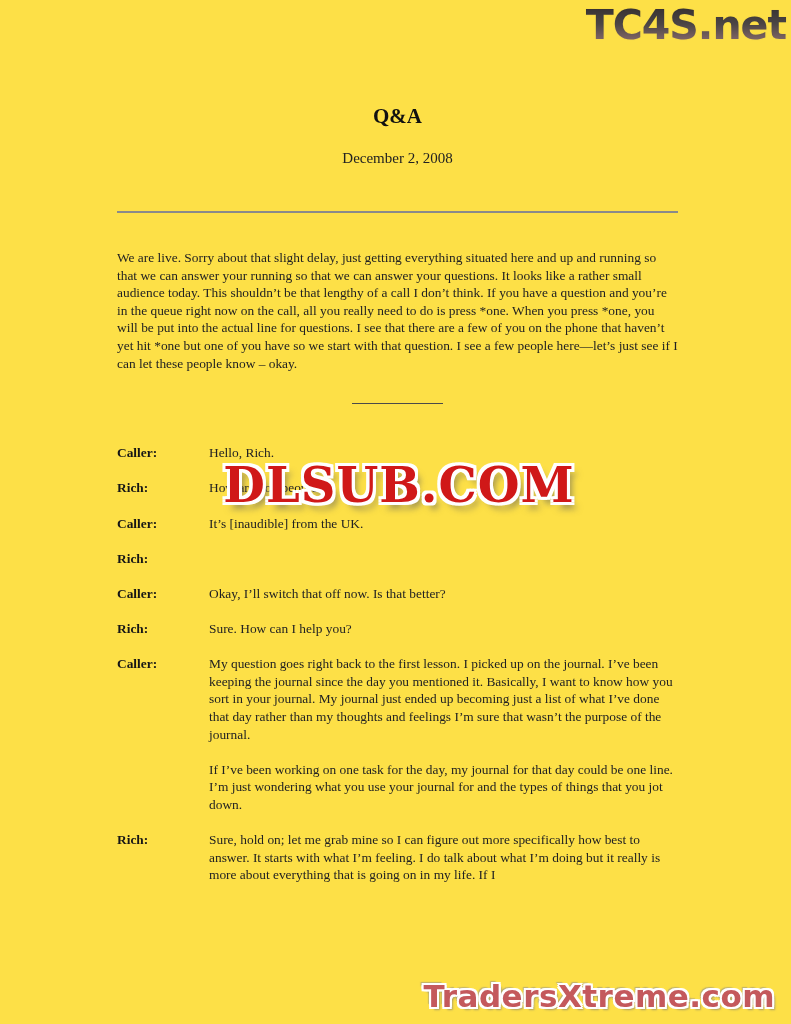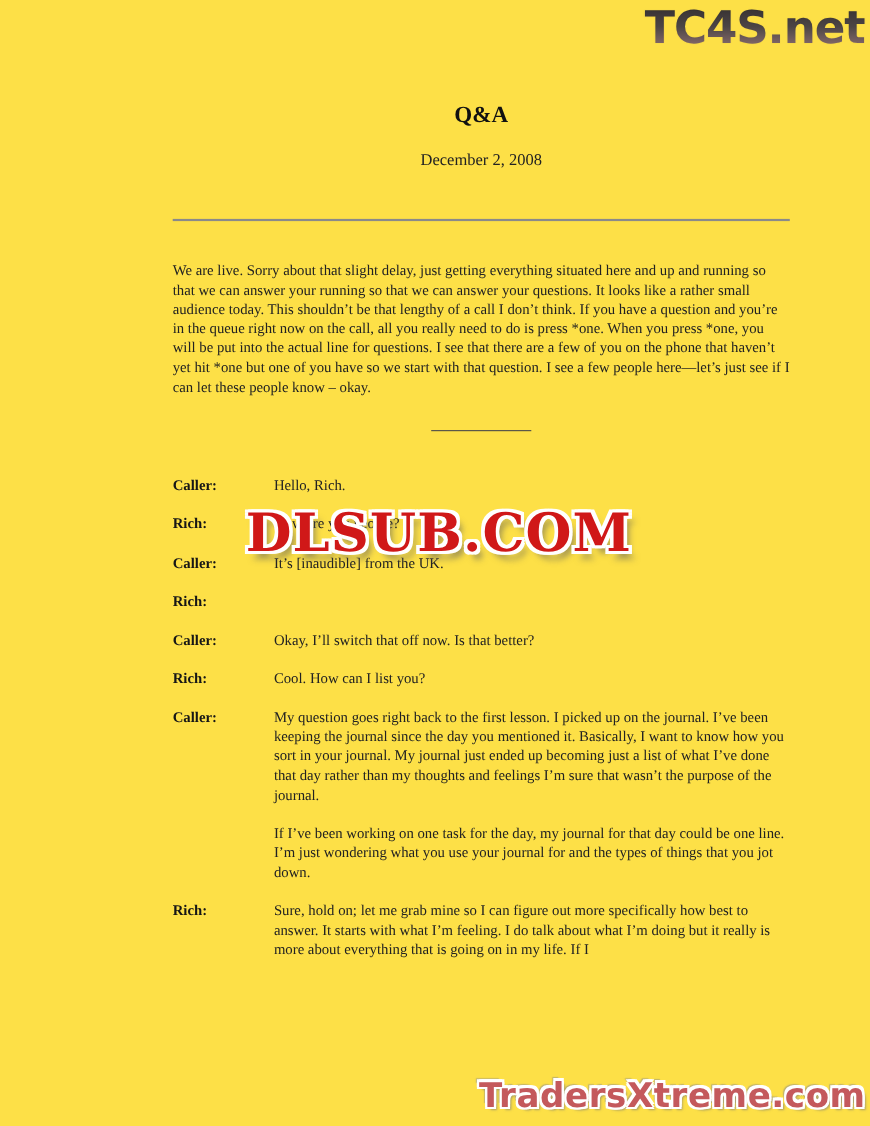--- a/index.html
+++ b/index.html
@@ -26,23 +26,22 @@
     color: #3a3a3a;
     background: linear-gradient(180deg, #1f1f1f 8%, #3d3b3b 48%, #7c6262 78%, #a08888 100%);
     -webkit-background-clip: text;
     background-clip: text;
     -webkit-text-fill-color: transparent;
     text-shadow: 0 0 1px rgba(120,100,100,0.25);
   }
   .content {
     position: absolute;
     left: 117px;
-    top: 0;
+    top: 12px;
     width: 561px;
-    margin-left: 40px;
   }
   .doc-title {
     margin-top: 92px;
     text-align: center;
     font-size: 21px;
     font-weight: bold;
     color: #111111;
   }
   .doc-date {
     margin-top: 21px;
@@ -98,21 +97,21 @@
     white-space: nowrap;
     text-shadow:
       -3px -3px 0 #ffffff, 3px -3px 0 #ffffff, -3px 3px 0 #ffffff, 3px 3px 0 #ffffff,
       -3px 0 0 #ffffff, 3px 0 0 #ffffff, 0 -3px 0 #ffffff, 0 3px 0 #ffffff,
       5px 7px 6px rgba(90,90,90,0.55);
   }
   
   .tx-stamp {
     position: absolute;
     top: 978px;
-    right: 4px;
+    right: 16px;
     font-family: "DejaVu Sans", "Liberation Sans", sans-serif;
     font-weight: bold;
     font-size: 31px;
     letter-spacing: 0.5px;
     color: #c4595c;
     white-space: nowrap;
     text-shadow:
       -2px -2px 0 #ffffff, 2px -2px 0 #ffffff, -2px 2px 0 #ffffff, 2px 2px 0 #ffffff,
       -2px 0 0 #ffffff, 2px 0 0 #ffffff, 0 -2px 0 #ffffff, 0 2px 0 #ffffff,
       -3px -3px 1px rgba(140,140,140,0.55), 3px 3px 2px rgba(120,120,120,0.6);
@@ -156,21 +155,21 @@
     <div class="speaker">Rich:</div>
   </div>
 
   <div class="row">
     <div class="speaker">Caller:</div>
     <div class="text">Okay, I’ll switch that off now. Is that better?</div>
   </div>
 
   <div class="row">
     <div class="speaker">Rich:</div>
-    <div class="text">Cool. How can I list you?</div>
+    <div class="text">Sure. How can I help you?</div>
   </div>
 
   <div class="row">
     <div class="speaker">Caller:</div>
     <div class="text">My question goes right back to the first lesson. I picked up on the journal. I’ve been keeping the journal since the day you mentioned it. Basically, I want to know how you sort in your journal. My journal just ended up becoming just a list of what I’ve done that day rather than my thoughts and feelings I’m sure that wasn’t the purpose of the journal.</div>
   </div>
 
   <div class="row">
     <div class="speaker"></div>
     <div class="text">If I’ve been working on one task for the day, my journal for that day could be one line. I’m just wondering what you use your journal for and the types of things that you jot down.</div>

